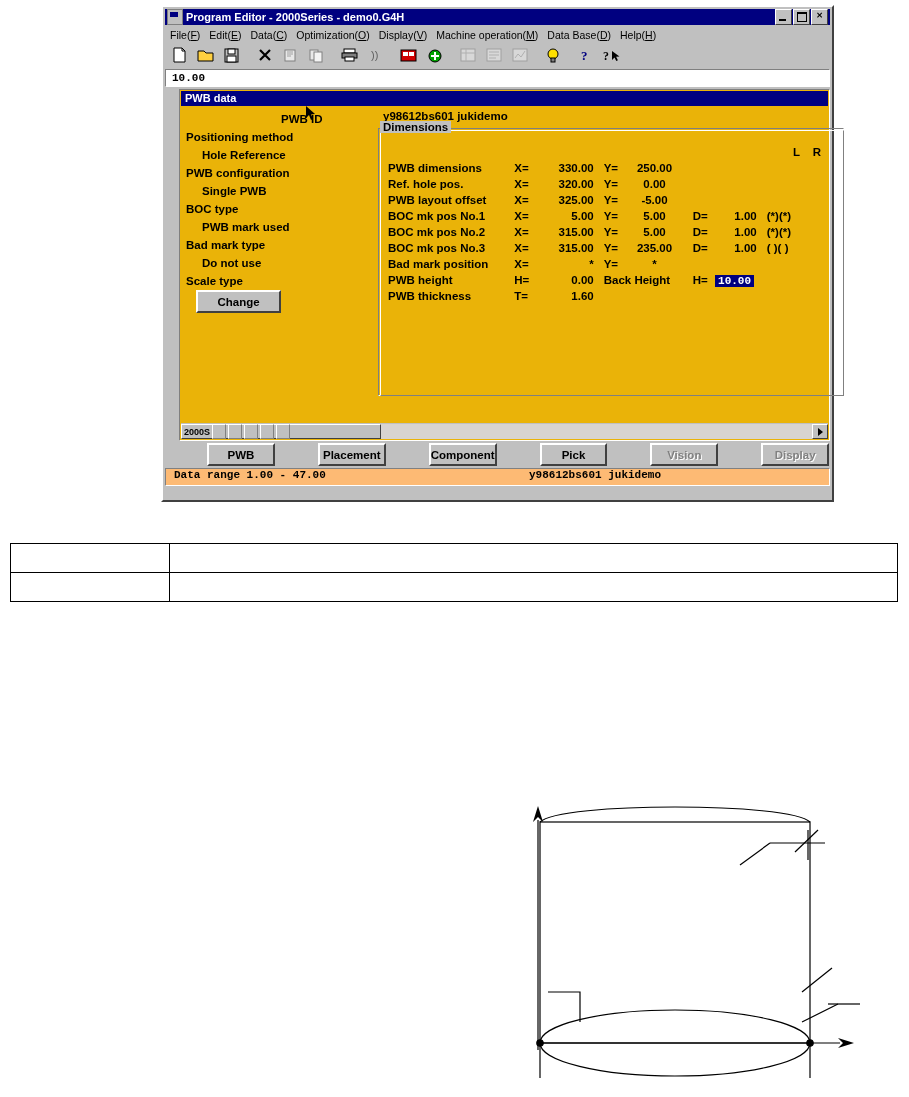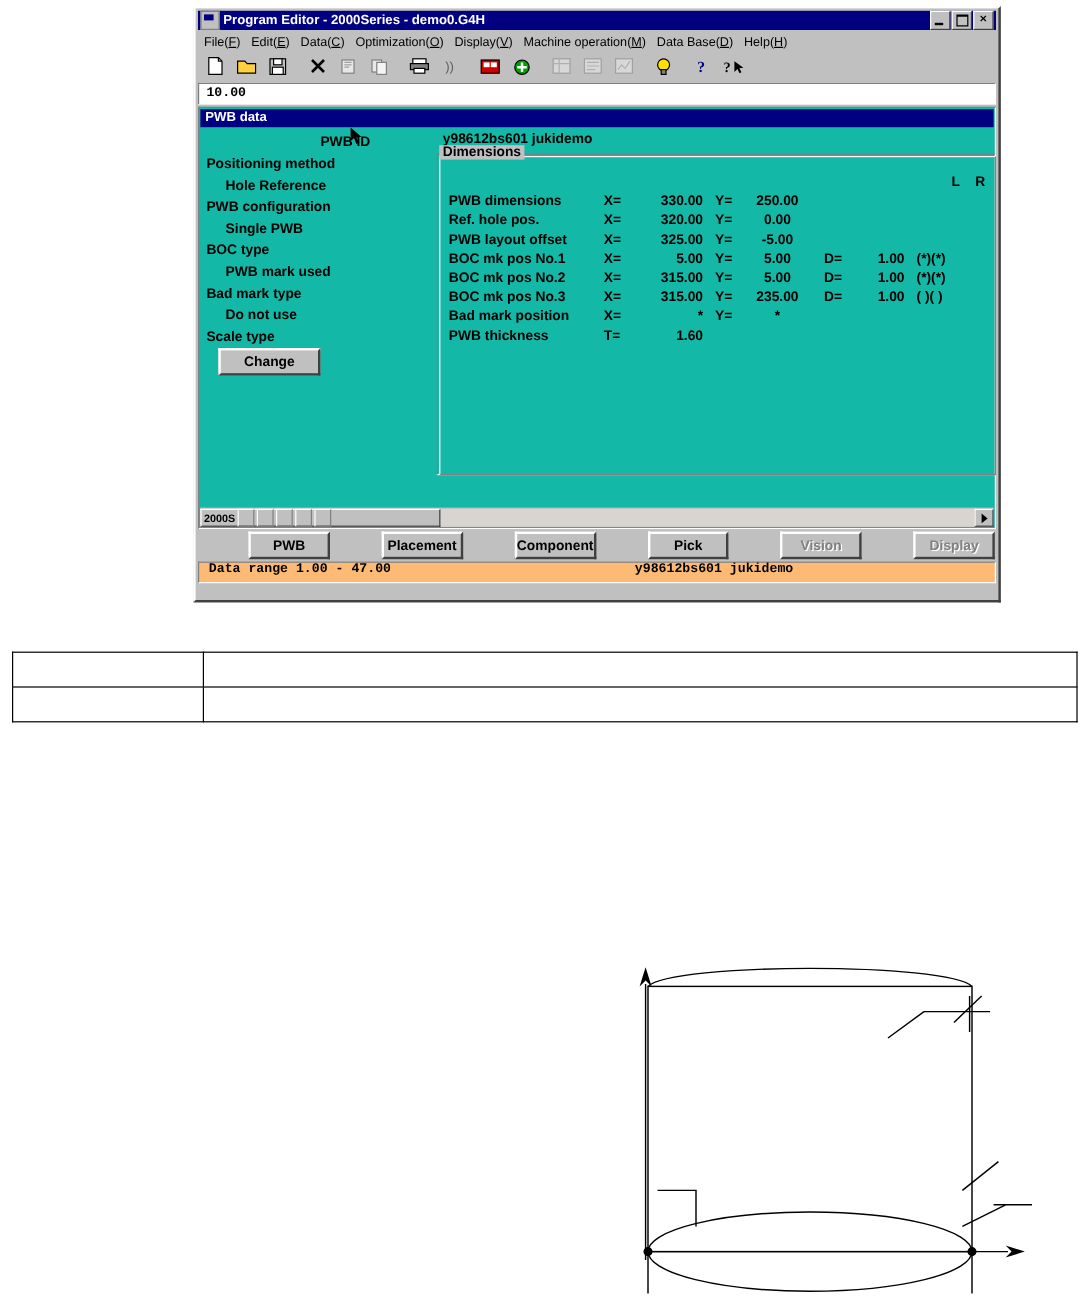--- a/index.html
+++ b/index.html
@@ -122,23 +122,23 @@
     font-size: 11px;
     font-weight: bold;
     color: #000;
     display: flex;
     align-items: center;
     padding-left: 6px;
   }
 
   
   .client {
-    margin: 2px 2px 0 2px;
+    margin: 2px 2px 0 16px;
     height: 352px;
-    background: #14b8a6;
+    background: #eab308;
     border-top: 1px solid #808080;
     border-left: 1px solid #808080;
     border-right: 1px solid #ffffff;
     border-bottom: 1px solid #ffffff;
     position: relative;
     box-sizing: border-box;
   }
   .pane-caption {
     position: absolute;
     left: 1px; top: 1px; right: 1px;
@@ -612,20 +612,30 @@
         <td class="c-xk">X=</td>
         <td class="c-xv">*</td>
         <td class="c-yk">Y=</td>
         <td class="c-yv">*</td>
         <td class="c-dk"></td>
         <td class="c-dv"></td>
         <td class="c-lr"></td>
       </tr>
 
       <tr>
+        <td class="c-label">PWB height</td>
+        <td class="c-xk">H=</td>
+        <td class="c-xv">0.00</td>
+        <td colspan="2" class="bh-label">Back Height</td>
+        <td class="c-dk">H=</td>
+        <td colspan="2">
+          <span class="num-field">10.00</span>
+        </td>
+      </tr>
+      <tr>
         <td class="c-label">PWB thickness</td>
         <td class="c-xk">T=</td>
         <td class="c-xv">1.60</td>
         <td colspan="5"></td>
       </tr>
     </tbody>
       </table>
 
     <div class="hscroll">
       <div class="sb-track">

